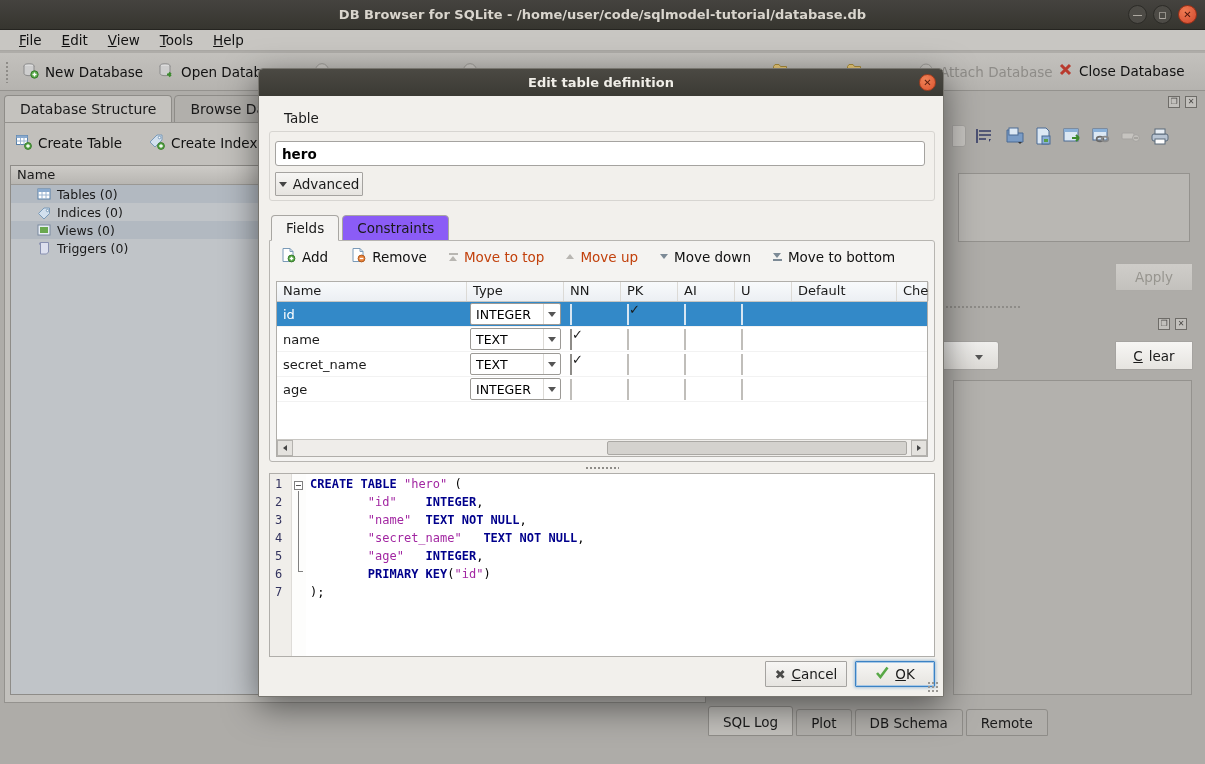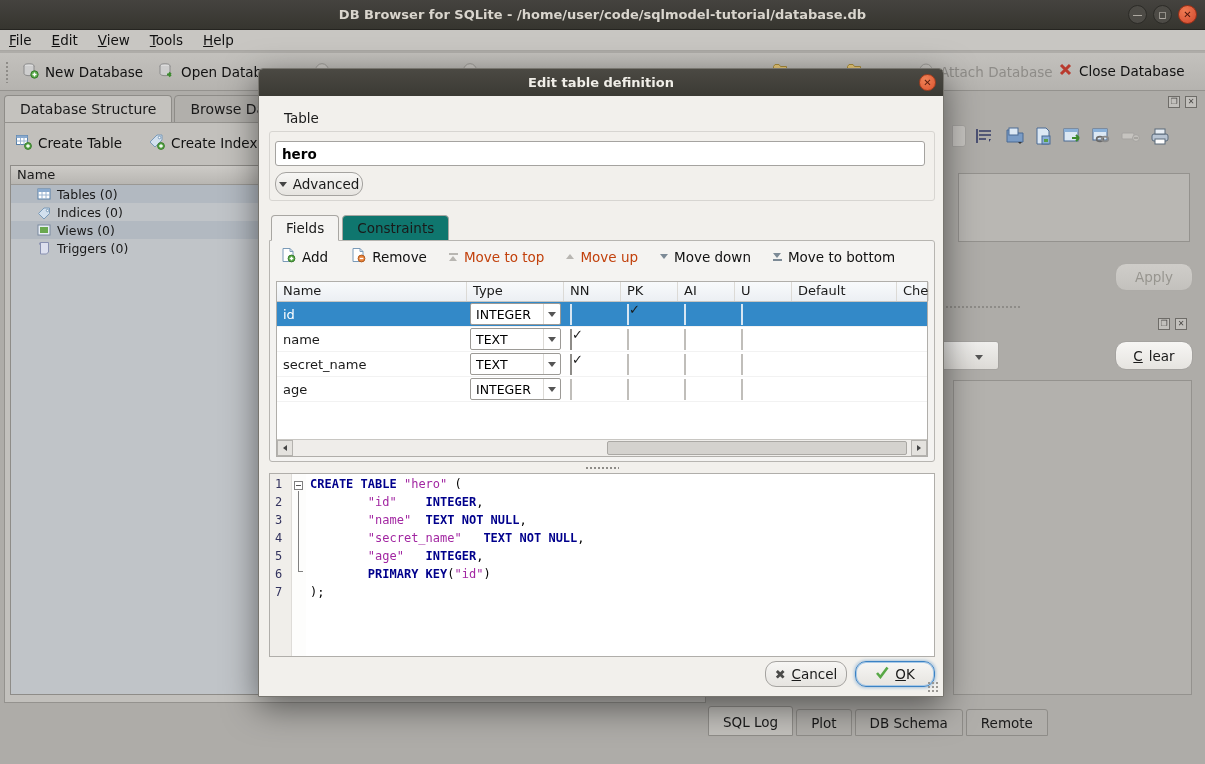--- a/index.html
+++ b/index.html
@@ -6,21 +6,21 @@
   body { font-family:"DejaVu Sans","Liberation Sans",sans-serif; background:#555; }
   .app { position:relative; width:1205px; height:764px; background:#aeaca8; overflow:hidden; }
 
   
   .titlebar { position:absolute; left:0; top:0; width:100%; height:30px; background:linear-gradient(#45433f,#36352f); display:flex; align-items:center; justify-content:center; border-bottom:1px solid #252420; }
   .titlebar .title { color:#d9d5cd; font-size:13px; font-weight:bold; }
   .winbtns { position:absolute; right:8px; top:5px; display:flex; gap:6px; }
   .wbtn { width:19px; height:19px; border-radius:50%; background:#4d4b46; border:1px solid #2c2b27; color:#c9c5bd; font-size:10px; line-height:17px; text-align:center; }
   .wbtn.close { background:radial-gradient(circle at 35% 30%,#ef7b52,#d1472e); border-color:#9e3016; color:#4c140a; font-weight:bold; }
 
-  .menubar { position:absolute; left:0; top:30px; width:100%; height:21px; background:#c8c6c2; border-bottom:1px solid #a9a7a3; display:flex; align-items:center; gap:2px; }
+  .menubar { position:absolute; left:0; top:30px; width:100%; height:21px; background:#c8c6c2; border-bottom:1px solid #a9a7a3; display:flex; align-items:center; padding-left:10px; gap:2px; }
   .menu-item { font-size:13.5px; color:#111; padding:2px 9px; }
   .menu-item u { text-decoration:underline; }
 
   .toolbar { position:absolute; left:0; top:53px; width:100%; height:38px; background:linear-gradient(#c3c1bd,#b5b3af); border-bottom:1px solid #94928e; }
   .tbtn { position:absolute; top:6px; display:flex; align-items:center; gap:6px; font-size:13.5px; color:#111; padding:3px 6px;justify-content:center; }
   .tbtn.disabled { color:#8e8c88; }
   .grip-v { position:absolute; left:5px; top:8px; width:5px; height:22px; background-image:radial-gradient(#8e8c88 1px, transparent 1.2px); background-size:4px 4px; }
 
   
   .main-tabs { position:absolute; left:4px; top:95px; display:flex; }
@@ -34,21 +34,21 @@
   .trow { height:18px; display:flex; align-items:center; padding-left:26px; gap:6px; font-size:12.5px; color:#1a1a1a; }
   .trow:nth-child(odd) { background:#b2b9c1; }
   .tree-icon { width:14px; height:14px; display:inline-block; }
 
   
   .dock-btns { position:absolute; display:flex; gap:5px; }
   .dkbtn { width:12px; height:12px; border:1px solid #6e6c68; color:#4a4846; font-size:8px; line-height:10px; text-align:center; background:#c2c0bc; }
   .cellbar { position:absolute; left:952px; top:125px; display:flex; gap:9px; align-items:center; }
   .cellbar .ic { width:20px; height:20px; }
   .cell-editor { position:absolute; left:958px; top:173px; width:232px; height:69px; background:#b9b7b3; border:1px solid #94928e; }
-  .btn { display:inline-flex; align-items:center; justify-content:center; gap:6px; background:linear-gradient(#f7f6f4,#e6e4e0); border:1px solid #a5a3a0; border-radius:11px; font-size:13.5px; color:#1a1a1a; }
+  .btn { display:inline-flex; align-items:center; justify-content:center; gap:6px; background:linear-gradient(#f7f6f4,#e6e4e0); border:1px solid #a5a3a0; border-radius:1px; font-size:13.5px; color:#1a1a1a; }
   .btn.disabled { background:linear-gradient(#cfcdc9,#c3c1bd); color:#97958f; border-color:#adaba7; }
   .apply-btn { position:absolute; left:1115px; top:263px; width:78px; height:28px; }
   .clear-btn { position:absolute; left:1115px; top:341px; width:78px; height:29px; }
   .log-combo { position:absolute; left:900px; top:341px; width:99px; height:29px; background:linear-gradient(#f0efed,#dddbd7); border:1px solid #a5a3a0; border-radius:3px; }
   .log-combo .tri-dn { position:absolute; right:15px; top:13px; }
   .dots-h { background-image:radial-gradient(#8e8c88 1px, transparent 1.2px); background-size:4px 4px; }
   .sql-log-area { position:absolute; left:953px; top:380px; width:239px; height:315px; background:#b3b1ad; border:1px solid #94928e; }
 
   
   .bottom-tabs { position:absolute; left:708px; top:706px; display:flex; gap:3px; align-items:flex-end; }
@@ -61,21 +61,21 @@
   
   .dialog { position:absolute; left:258px; top:68px; width:686px; height:629px; background:#f2f0ec; border:1px solid #77756f; border-radius:5px 5px 0 0; box-shadow:0 10px 34px rgba(0,0,0,.5); }
   .dlg-title { height:27px; background:linear-gradient(#4b4943,#3b3a34); border-radius:4px 4px 0 0; display:flex; align-items:center; justify-content:center; position:relative; }
   .dlg-title span { color:#f0eee8; font-size:13px; font-weight:bold; }
   .dlg-close { position:absolute; right:7px; top:5px; width:17px; height:17px; border-radius:50%; background:radial-gradient(circle at 35% 30%,#f08357,#dd5430); border:1px solid #a33d1e; color:#5a1d0e; font-weight:bold; font-size:10px; line-height:15px; text-align:center; }
   .dlg-label { position:absolute; left:25px; top:41px; font-size:13.5px; color:#1a1a1a; }
   .groupbox { position:absolute; left:10px; top:62px; width:666px; height:70px; border:1px solid #d7d5d1; border-radius:3px; }
   .tbl-input { position:absolute; left:16px; top:72px; width:650px; height:25px; background:#fff; border:1px solid #a5a3a0; border-radius:3px; font-family:"DejaVu Sans",sans-serif; font-size:13.5px; font-weight:bold; color:#000; padding:0 6px; }
   .adv-btn { position:absolute; left:16px; top:103px; width:88px; height:24px; }
   .dlg-tabs { position:absolute; left:12px; top:146px; display:flex; }
-  .dtab { height:26px; padding:4px 14px 0; font-size:13.5px; color:#1a1a1a; background:#0f766e; border:1px solid #a8a6a2; border-radius:4px 4px 0 0; margin-right:3px; }
+  .dtab { height:26px; padding:4px 14px 0; font-size:13.5px; color:#1a1a1a; background:#8b5cf6; border:1px solid #a8a6a2; border-radius:4px 4px 0 0; margin-right:3px; }
   .dtab.active { background:#f4f3f1; border-bottom:1px solid #f4f3f1; position:relative; z-index:2; }
   .fields-panel { position:absolute; left:10px; top:171px; width:666px; height:222px; background:#f4f3f1; border:1px solid #b7b5b1; border-radius:0 3px 3px 3px; }
   .fbar { position:absolute; left:10px; top:6px; display:flex; gap:22px; align-items:center; }
   .fbtn { display:flex; align-items:center; gap:6px; font-size:13.5px; color:#111; }
   .fbtn.disabled { color:#c2410c; }
   .ftable-frame { position:absolute; left:6px; top:40px; width:652px; height:176px; border:1px solid #b0aeaa; background:#fff; }
   .fhead, .frow { display:grid; grid-template-columns:190px 97px 57px 57px 57px 57px 105px 32px; }
   .fhead { height:20px; background:linear-gradient(#f8fafc,#eceff3); border-bottom:1px solid #c8c6c2; }
   .fhead span { font-size:13px; color:#1a1a1a; padding:1px 0 0 6px; border-right:1px solid #dcdad6; overflow:hidden; white-space:nowrap; }
   .frow { height:25px; align-items:center; border-bottom:1px solid #f2f2f2; }

